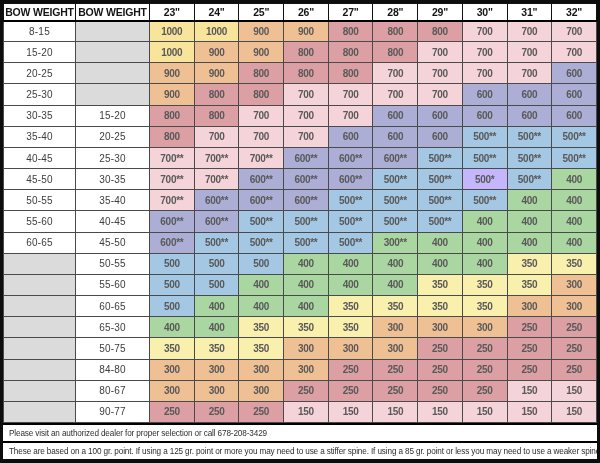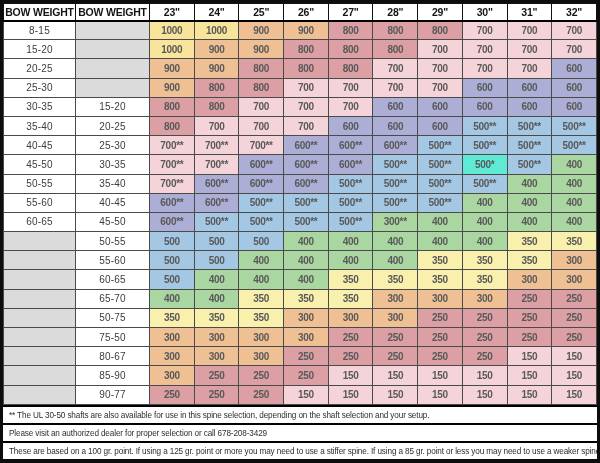--- a/index.html
+++ b/index.html
@@ -215,21 +215,21 @@
         <tr>
           <td class="label-cell">45-50</td>
           <td class="label-cell">30-35</td>
           <td class="value-cell" style="background: rgb(244, 211, 217);">700**</td>
           <td class="value-cell" style="background: rgb(244, 211, 217);">700**</td>
           <td class="value-cell" style="background: rgb(172, 174, 214);">600**</td>
           <td class="value-cell" style="background: rgb(172, 174, 214);">600**</td>
           <td class="value-cell" style="background: rgb(172, 174, 214);">600**</td>
           <td class="value-cell" style="background: rgb(164, 199, 228);">500**</td>
           <td class="value-cell" style="background: rgb(164, 199, 228);">500**</td>
-          <td class="value-cell" style="background: #5eead4;">500*</td>
+          <td class="value-cell" style="background: #c4b5fd;">500*</td>
           <td class="value-cell" style="background: rgb(164, 199, 228);">500**</td>
           <td class="value-cell" style="background: rgb(170, 214, 161);">400</td>
         </tr>
         <tr>
           <td class="label-cell">50-55</td>
           <td class="label-cell">35-40</td>
           <td class="value-cell" style="background: rgb(244, 211, 217);">700**</td>
           <td class="value-cell" style="background: rgb(172, 174, 214);">600**</td>
           <td class="value-cell" style="background: rgb(172, 174, 214);">600**</td>
           <td class="value-cell" style="background: rgb(172, 174, 214);">600**</td>
@@ -305,21 +305,21 @@
           <td class="value-cell" style="background: rgb(170, 214, 161);">400</td>
           <td class="value-cell" style="background: rgb(249, 240, 174);">350</td>
           <td class="value-cell" style="background: rgb(249, 240, 174);">350</td>
           <td class="value-cell" style="background: rgb(249, 240, 174);">350</td>
           <td class="value-cell" style="background: rgb(249, 240, 174);">350</td>
           <td class="value-cell" style="background: rgb(240, 192, 149);">300</td>
           <td class="value-cell" style="background: rgb(240, 192, 149);">300</td>
         </tr>
         <tr>
           <td class="label-cell empty"></td>
-          <td class="label-cell">65-70</td>
+          <td class="label-cell">65-30</td>
           <td class="value-cell" style="background: rgb(170, 214, 161);">400</td>
           <td class="value-cell" style="background: rgb(170, 214, 161);">400</td>
           <td class="value-cell" style="background: rgb(249, 240, 174);">350</td>
           <td class="value-cell" style="background: rgb(249, 240, 174);">350</td>
           <td class="value-cell" style="background: rgb(249, 240, 174);">350</td>
           <td class="value-cell" style="background: rgb(240, 192, 149);">300</td>
           <td class="value-cell" style="background: rgb(240, 192, 149);">300</td>
           <td class="value-cell" style="background: rgb(240, 192, 149);">300</td>
           <td class="value-cell" style="background: rgb(219, 159, 164);">250</td>
           <td class="value-cell" style="background: rgb(219, 159, 164);">250</td>
@@ -333,21 +333,21 @@
           <td class="value-cell" style="background: rgb(240, 192, 149);">300</td>
           <td class="value-cell" style="background: rgb(240, 192, 149);">300</td>
           <td class="value-cell" style="background: rgb(240, 192, 149);">300</td>
           <td class="value-cell" style="background: rgb(219, 159, 164);">250</td>
           <td class="value-cell" style="background: rgb(219, 159, 164);">250</td>
           <td class="value-cell" style="background: rgb(219, 159, 164);">250</td>
           <td class="value-cell" style="background: rgb(219, 159, 164);">250</td>
         </tr>
         <tr>
           <td class="label-cell empty"></td>
-          <td class="label-cell">75-50</td>
+          <td class="label-cell">84-80</td>
           <td class="value-cell" style="background: rgb(240, 192, 149);">300</td>
           <td class="value-cell" style="background: rgb(240, 192, 149);">300</td>
           <td class="value-cell" style="background: rgb(240, 192, 149);">300</td>
           <td class="value-cell" style="background: rgb(240, 192, 149);">300</td>
           <td class="value-cell" style="background: rgb(219, 159, 164);">250</td>
           <td class="value-cell" style="background: rgb(219, 159, 164);">250</td>
           <td class="value-cell" style="background: rgb(219, 159, 164);">250</td>
           <td class="value-cell" style="background: rgb(219, 159, 164);">250</td>
           <td class="value-cell" style="background: rgb(219, 159, 164);">250</td>
           <td class="value-cell" style="background: rgb(219, 159, 164);">250</td>
@@ -356,34 +356,20 @@
           <td class="label-cell empty"></td>
           <td class="label-cell">80-67</td>
           <td class="value-cell" style="background: rgb(240, 192, 149);">300</td>
           <td class="value-cell" style="background: rgb(240, 192, 149);">300</td>
           <td class="value-cell" style="background: rgb(240, 192, 149);">300</td>
           <td class="value-cell" style="background: rgb(219, 159, 164);">250</td>
           <td class="value-cell" style="background: rgb(219, 159, 164);">250</td>
           <td class="value-cell" style="background: rgb(219, 159, 164);">250</td>
           <td class="value-cell" style="background: rgb(219, 159, 164);">250</td>
           <td class="value-cell" style="background: rgb(219, 159, 164);">250</td>
-          <td class="value-cell" style="background: rgb(244, 211, 217);">150</td>
-          <td class="value-cell" style="background: rgb(244, 211, 217);">150</td>
-        </tr>
-        <tr>
-          <td class="label-cell empty"></td>
-          <td class="label-cell">85-90</td>
-          <td class="value-cell" style="background: rgb(240, 192, 149);">300</td>
-          <td class="value-cell" style="background: rgb(219, 159, 164);">250</td>
-          <td class="value-cell" style="background: rgb(219, 159, 164);">250</td>
-          <td class="value-cell" style="background: rgb(219, 159, 164);">250</td>
-          <td class="value-cell" style="background: rgb(244, 211, 217);">150</td>
-          <td class="value-cell" style="background: rgb(244, 211, 217);">150</td>
-          <td class="value-cell" style="background: rgb(244, 211, 217);">150</td>
-          <td class="value-cell" style="background: rgb(244, 211, 217);">150</td>
           <td class="value-cell" style="background: rgb(244, 211, 217);">150</td>
           <td class="value-cell" style="background: rgb(244, 211, 217);">150</td>
         </tr>
         <tr>
           <td class="label-cell empty"></td>
           <td class="label-cell">90-77</td>
           <td class="value-cell" style="background: rgb(219, 159, 164);">250</td>
           <td class="value-cell" style="background: rgb(219, 159, 164);">250</td>
           <td class="value-cell" style="background: rgb(219, 159, 164);">250</td>
           <td class="value-cell" style="background: rgb(244, 211, 217);">150</td>
@@ -391,17 +377,16 @@
           <td class="value-cell" style="background: rgb(244, 211, 217);">150</td>
           <td class="value-cell" style="background: rgb(244, 211, 217);">150</td>
           <td class="value-cell" style="background: rgb(244, 211, 217);">150</td>
           <td class="value-cell" style="background: rgb(244, 211, 217);">150</td>
           <td class="value-cell" style="background: rgb(244, 211, 217);">150</td>
         </tr>
       </tbody>
   </table>
 
   <div class="footnotes">
-    <div class="footnote"><span class="fn-text">** The UL 30-50 shafts are also available for use in this spine selection, depending on the shaft selection and your setup.</span></div>
     <div class="footnote"><span class="fn-text">Please visit an authorized dealer for proper selection or call 678-208-3429</span></div>
     <div class="footnote"><span class="fn-text">These are based on a 100 gr. point. If using a 125 gr. point or more you may need to use a stiffer spine. If using a 85 gr. point or less you may need to use a weaker spine.</span></div>
   </div>
 </div>
 
 </body></html>

